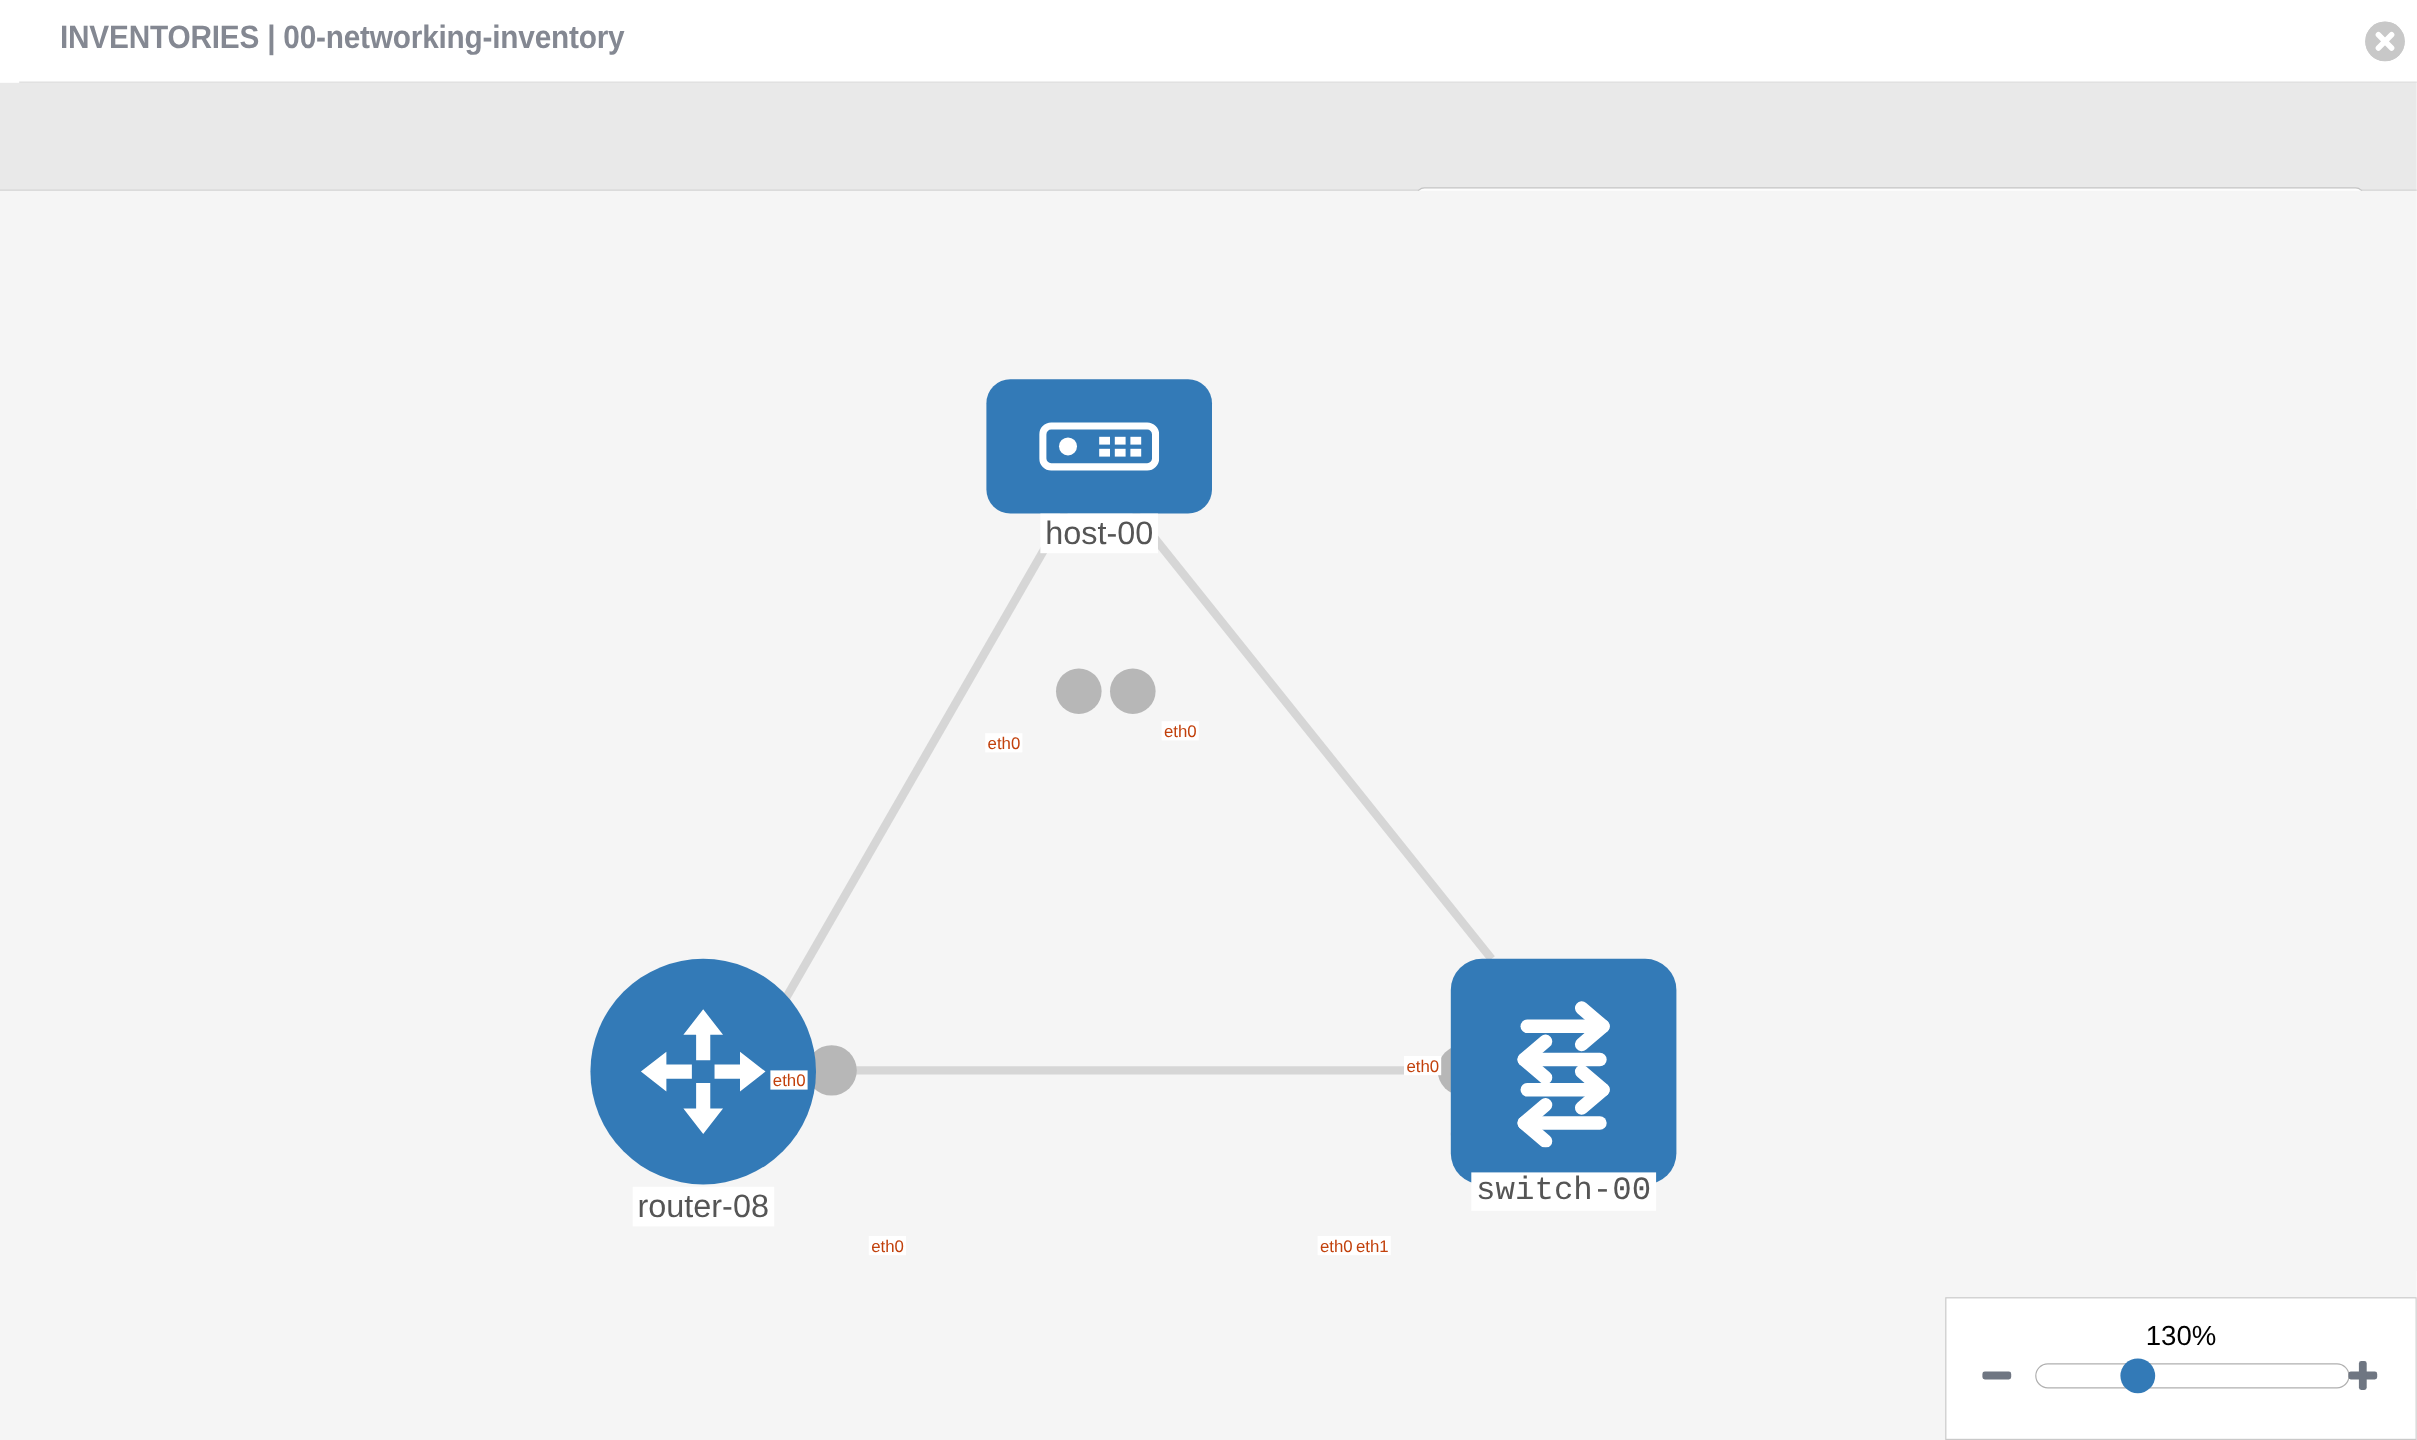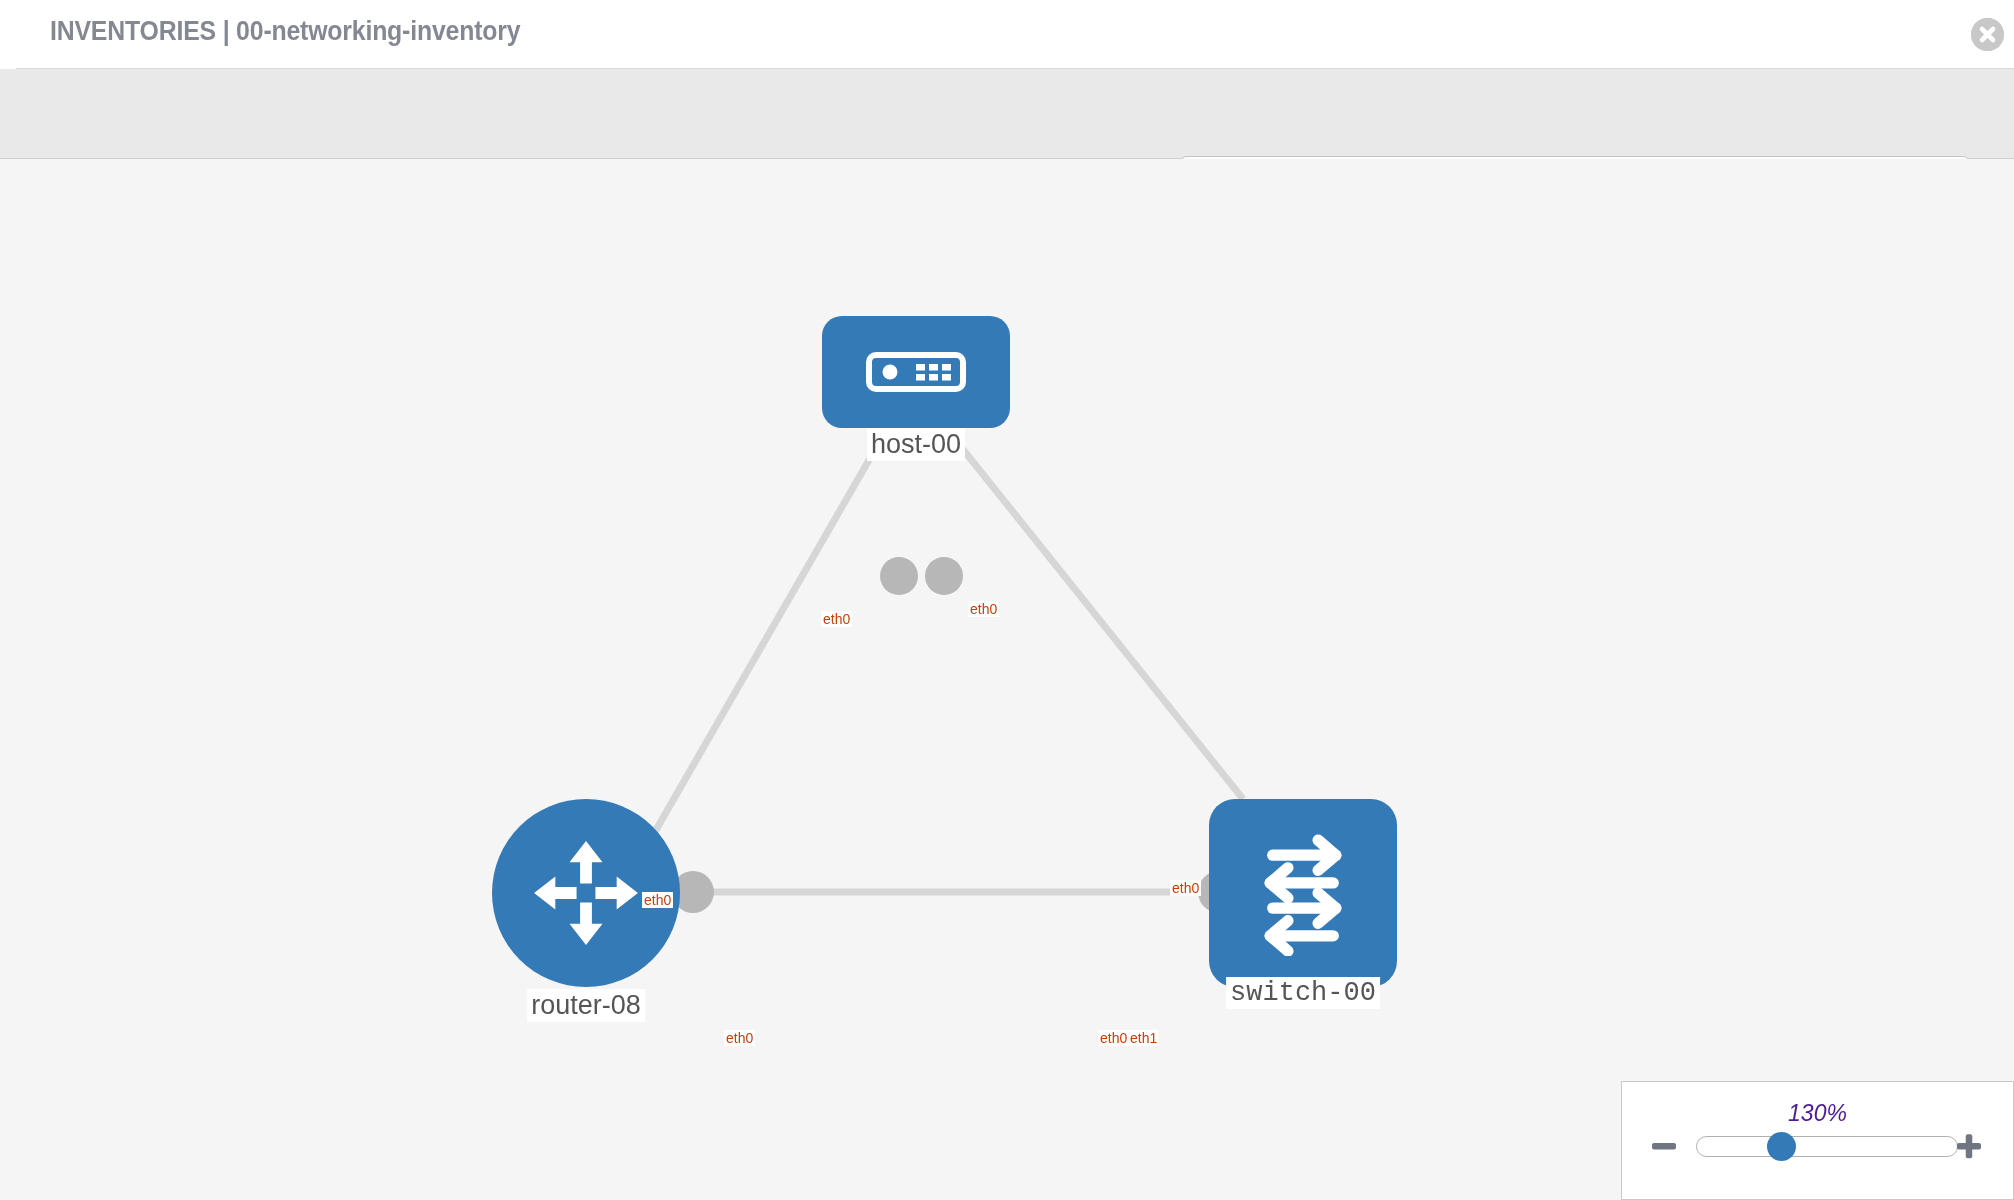--- a/index.html
+++ b/index.html
@@ -204,22 +204,21 @@
     border: 1px solid #c9c9c9;
     box-sizing: border-box;
   }
   .zoom-percent {
     position: absolute;
     left: 0;
     top: 18px;
     width: 100%;
     text-align: center;
     font-size: 23px;
-    color: #4c1d95;
-    font-style: italic;
+    color: #000000;
   }
   .zoom-minus, .zoom-plus {
     position: absolute;
     top: 49px;
     width: 30px;
     height: 30px;
     cursor: pointer;
   }
   .zoom-minus { left: 27px; }
   .zoom-plus  { left: 332px; }

